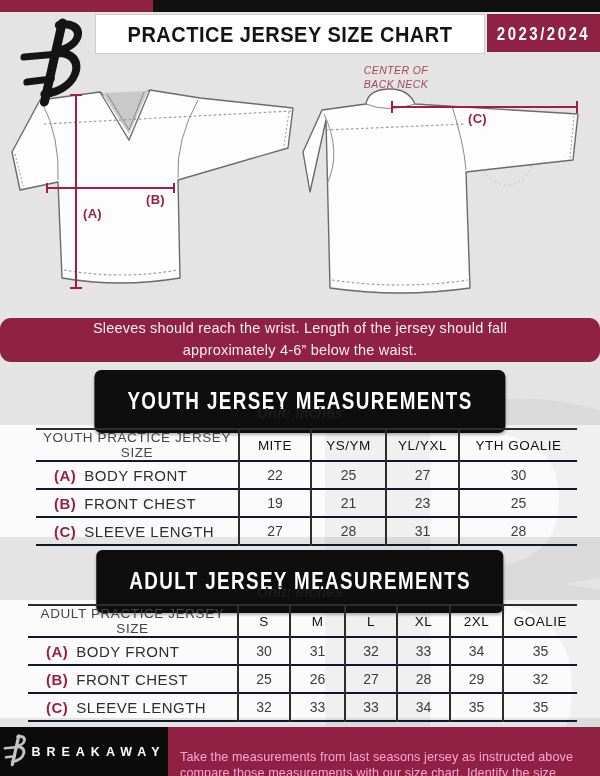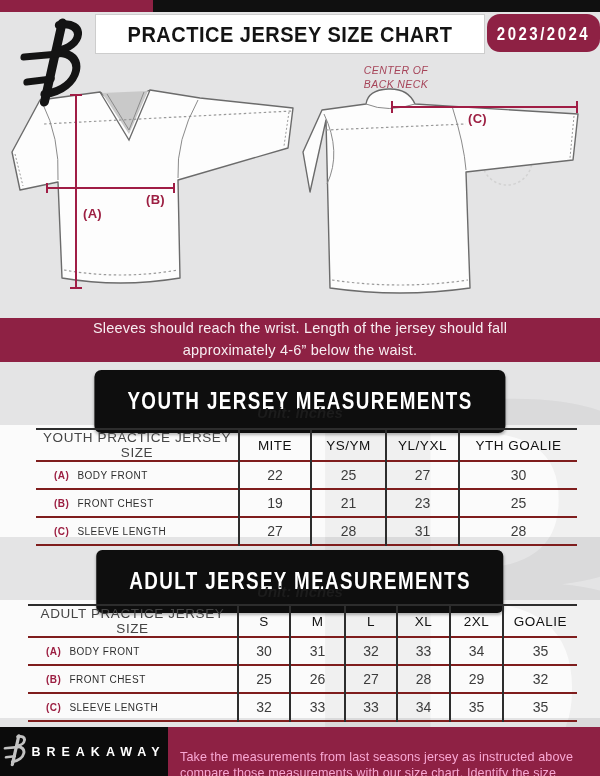--- a/index.html
+++ b/index.html
@@ -8,59 +8,59 @@
     background:#e4e4e5;overflow:hidden;
     font-family:"Liberation Sans", sans-serif;
     -webkit-font-smoothing:antialiased;
   }
   
   .band{position:absolute;left:0;width:600px;}
   .top-strip{top:0;height:12px;background:#101010;}
   .top-strip-maroon{position:absolute;left:0;top:0;width:153px;height:12px;background:#8E2144;}
   .band-white-1{top:425px;height:112px;background:#fbfbfb;}
   .band-white-2{top:600px;height:118px;background:#fbfbfb;}
-  .notice-band{top:318px;height:44px;background:#8E2144;display:flex;align-items:center;justify-content:center;}
+  .notice-band{top:318px;height:44px;background:#8E2144;display:flex;align-items:center;justify-content:center;border-radius:11px;}
   .notice-text{color:#F7EDF1;font-size:14.5px;line-height:1.5;text-align:center;white-space:pre-line;letter-spacing:.2px;}
   
   .title-box{
     position:absolute;left:95px;top:14px;width:388px;height:38px;background:#fff;
     border:1px solid #cdcdcd;display:flex;align-items:center;justify-content:center;z-index:3;
   }
   .title-text{font-weight:bold;font-size:20px;letter-spacing:.5px;color:#141414;display:inline-block;transform:scaleY(1.08);white-space:nowrap;}
   .year-box{
     position:absolute;left:487px;top:14px;width:113px;height:38px;background:#8E2144;
-    display:flex;align-items:center;justify-content:center;z-index:3;border-radius:13px;
+    display:flex;align-items:center;justify-content:center;z-index:3;
   }
   .year-text{color:#fff;font-weight:bold;font-size:15px;letter-spacing:2.5px;display:inline-block;transform:scaleY(1.25);white-space:nowrap;}
   .logo-main{position:absolute;left:16px;top:16px;z-index:4;}
   
   .mline{position:absolute;background:#A01D45;z-index:3;}
   .mlabel{position:absolute;color:#9C1F42;font-weight:bold;font-size:13px;z-index:3;letter-spacing:.3px;}
   .mnote{position:absolute;color:#A64459;font-style:italic;font-size:10.5px;line-height:1.3;letter-spacing:.4px;white-space:pre-line;z-index:3;}
   .jersey-svg{position:absolute;z-index:2;}
   
   .section-banner{
     position:absolute;left:50%;transform:translateX(-50%);
     background:#0e0e0e;color:#fff;border-radius:7px;height:31px;
     display:flex;align-items:center;justify-content:center;padding:16px 22px;
     box-shadow:0 2px 3px rgba(0,0,0,.28);z-index:3;white-space:nowrap;
   }
   .section-banner span{display:inline-block;font-weight:bold;font-size:20px;letter-spacing:1.5px;transform:scaleY(1.18) scaleX(.94);}
   .unit-label{position:absolute;left:0;width:600px;text-align:center;font-style:italic;font-weight:bold;font-size:15px;color:#1c1c1c;z-index:3;}
   
   table.size-table{position:absolute;border-collapse:collapse;table-layout:fixed;z-index:3;}
-  table.size-table tr{border-bottom:2px solid #7f1d1d;}
+  table.size-table tr{border-bottom:2px solid #0f172a;}
   table.size-table thead tr{border-top:2px solid #2d2d2d;}
   table.size-table th,table.size-table td{padding:0;font-family:"Liberation Sans",sans-serif;background:transparent;}
   table.size-table thead th{height:29px;font-size:13.5px;}
   table.size-table tbody td{height:26px;font-size:14px;color:#3c3c3c;text-align:center;}
   table.size-table th:not(.label-cell),table.size-table td:not(.label-cell){border-left:2px solid #2d2d2d;text-align:center;}
   table.size-table thead th.label-cell{font-weight:normal;color:#454545;letter-spacing:.6px;text-align:center;}
   table.size-table thead th:not(.label-cell){font-weight:normal;color:#111;letter-spacing:.5px;}
-  table.size-table td.label-cell{text-align:left;padding-left:18px;font-size:10px;color:#2e2e2e;letter-spacing:.5px;}
+  table.size-table td.label-cell{text-align:left;padding-left:18px;font-size:15px;color:#2e2e2e;letter-spacing:.5px;}
   .row-key{color:#9C1F42;font-weight:bold;margin-right:8px;}
   
   .watermark{
     position:absolute;right:-120px;top:330px;z-index:1;
     font-family:"DejaVu Serif",serif;font-weight:bold;font-size:560px;line-height:1;
     color:rgba(40,40,40,0.05);pointer-events:none;
   }
   
   .footer{position:absolute;left:0;top:727px;width:600px;height:49px;display:flex;z-index:3;}
   .footer-brand{width:168px;height:49px;background:#0b0b0b;display:flex;align-items:center;justify-content:center;gap:5px;}

